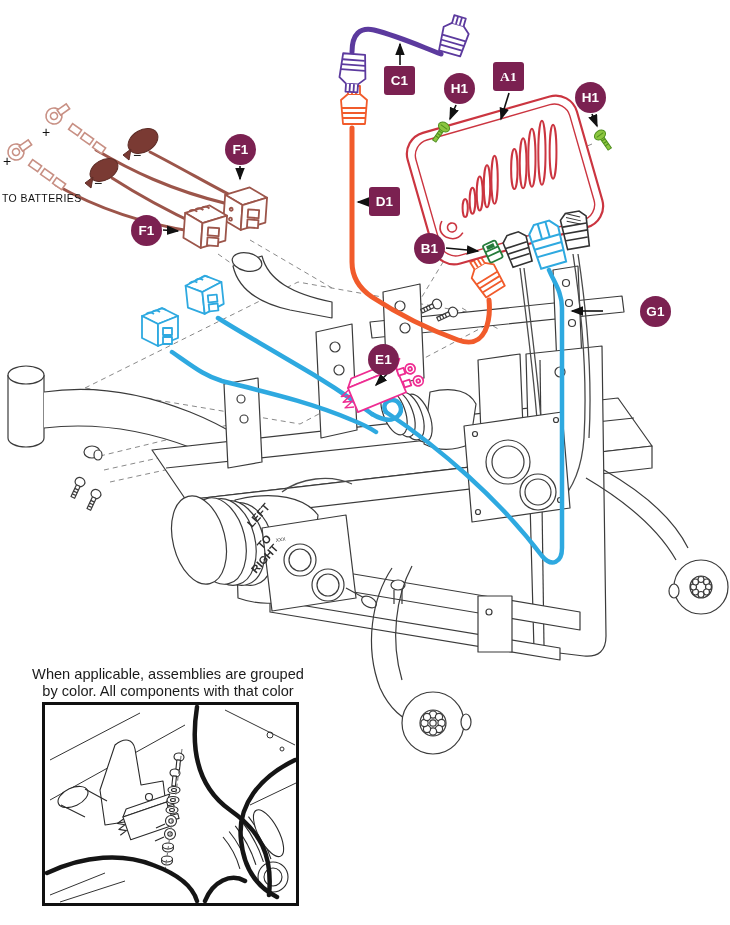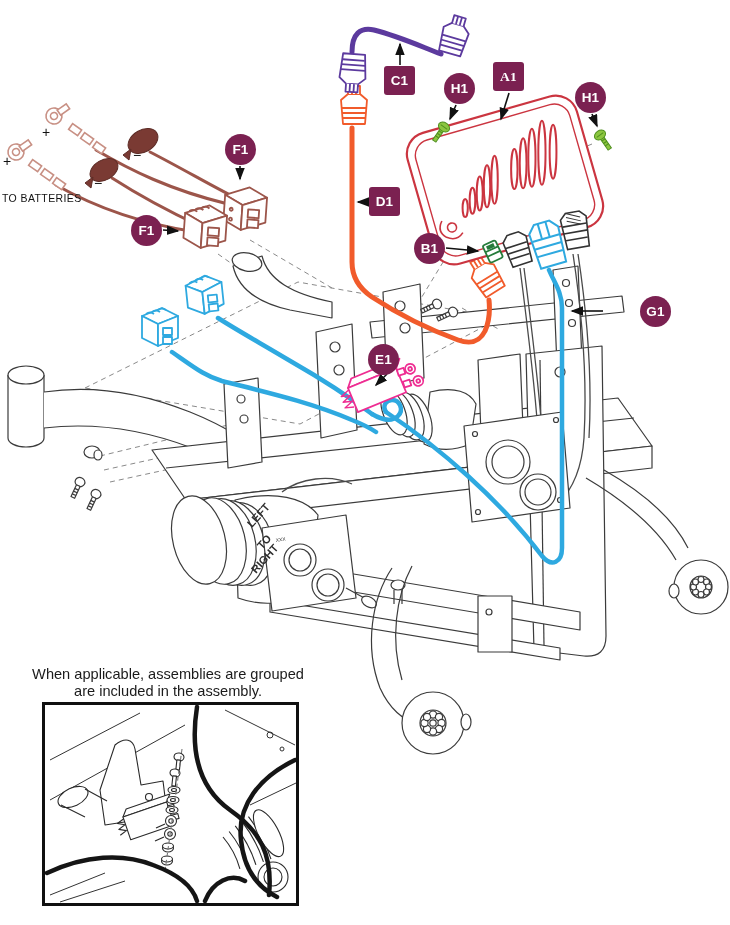--- a/index.html
+++ b/index.html
@@ -437,21 +437,21 @@
 <div class="badge ci b-h1a">H1</div>
 <div class="badge ci b-h1b">H1</div>
 <div class="badge ci b-b1">B1</div>
 <div class="badge ci b-e1">E1</div>
 <div class="badge ci b-g1">G1</div>
 <div class="badge ci b-f1a">F1</div>
 <div class="badge ci b-f1b">F1</div>
 
 <div class="note">
   <span>When applicable, assemblies are grouped</span>
-  <span>are included in the assembly.</span>
+  <span>by color. All components with that color</span>
 </div>
 
 <div class="inset">
   <svg width="251" height="198" viewBox="0 0 251 198">
     <g stroke="#333333" stroke-width="1" fill="none">
       <path d="M5,55 L95,8"></path>
           <path d="M5,95 L140,20"></path>
       <path d="M180,5 L250,40"></path>
           <path d="M205,100 L251,78"></path>
       <circle cx="225" cy="30" r="3"></circle>

